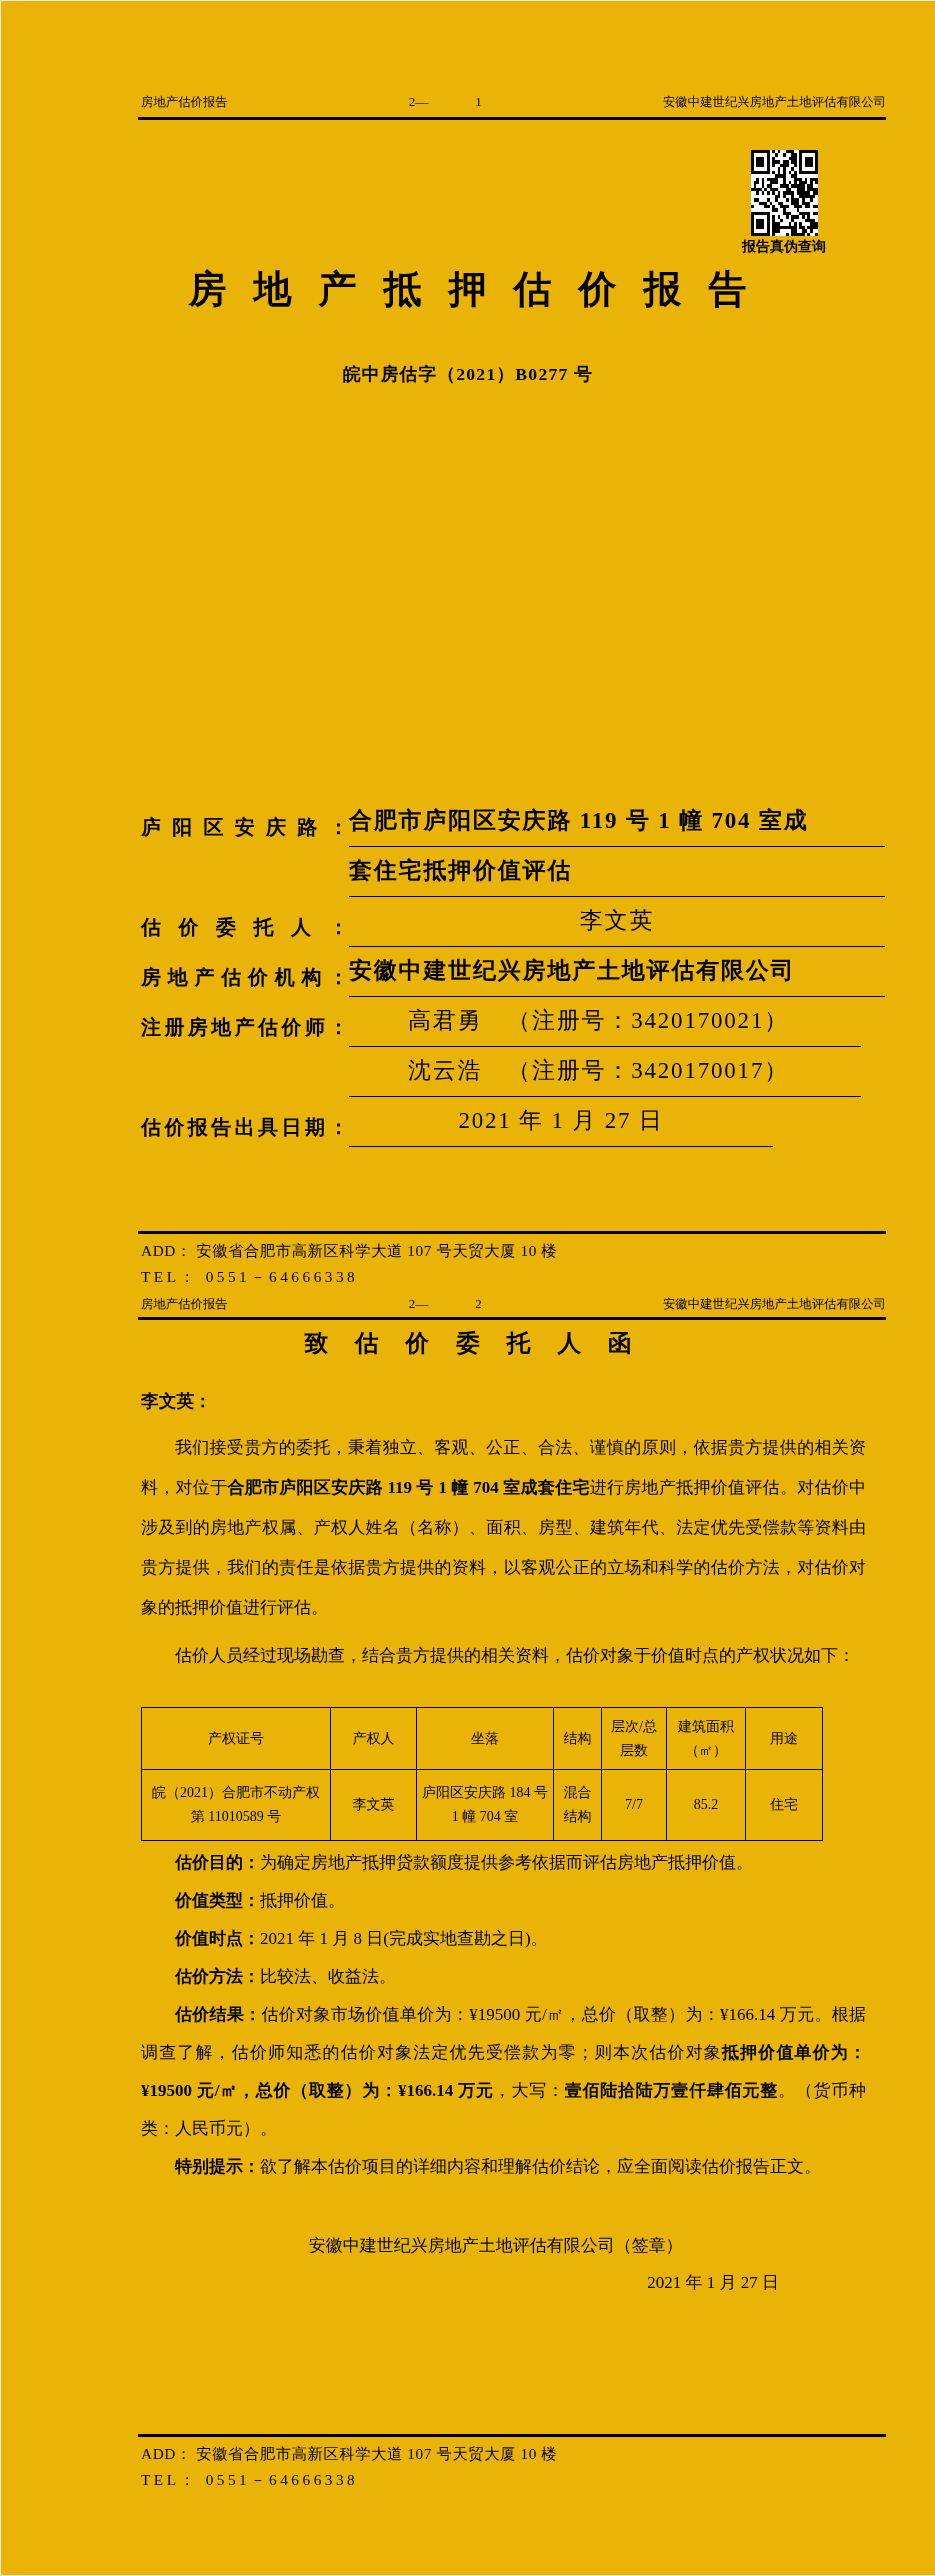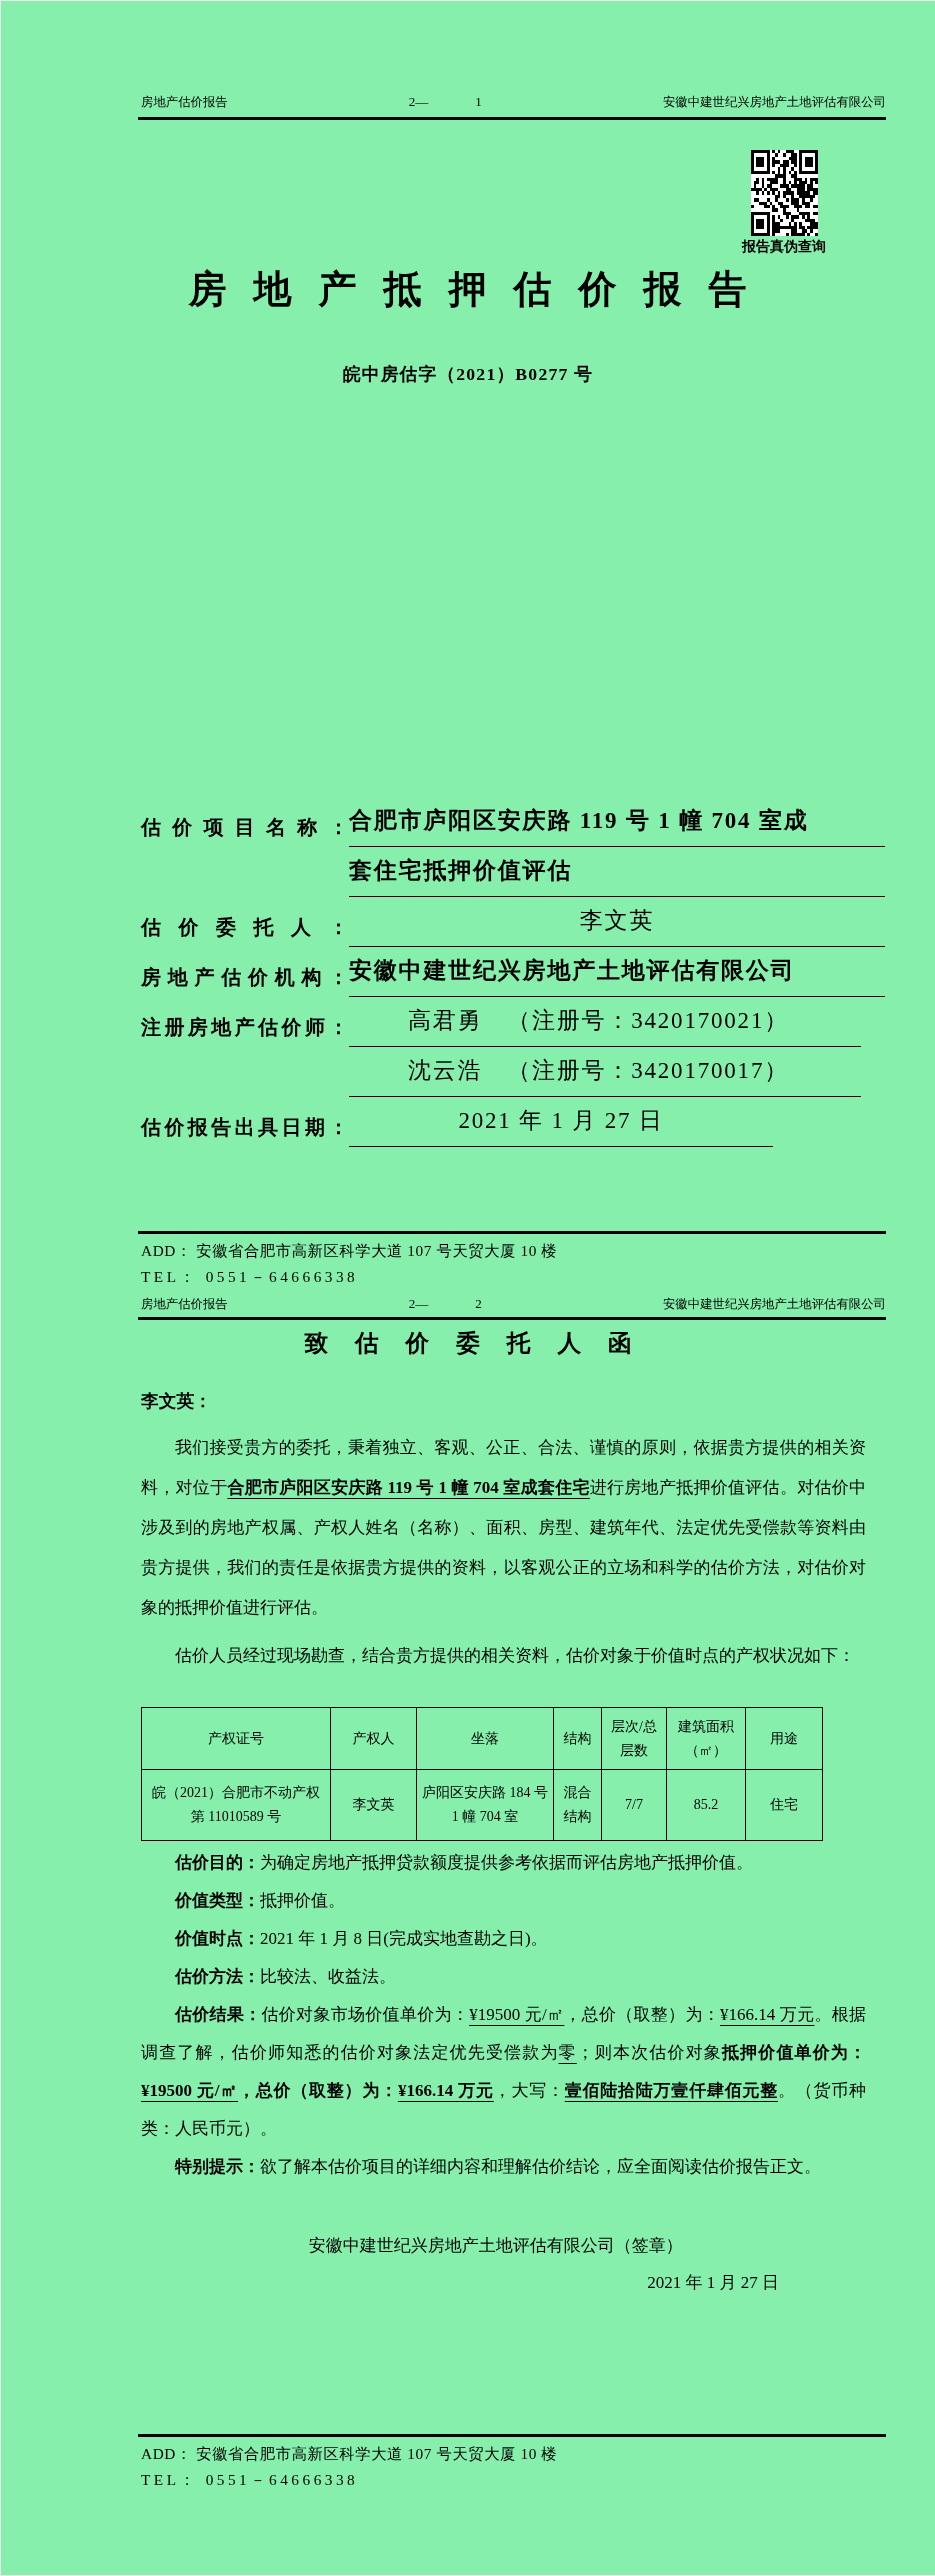--- a/index.html
+++ b/index.html
@@ -1,27 +1,27 @@
 <!DOCTYPE html>
 <html style="font-size:9.4px"><head>
 <meta charset="utf-8">
 <style>
   html,body{margin:0;padding:0;background:#ffffff;}
   .page{
     position:relative;
     width:936px;height:2576px;
-    background:#86efac;color:#000;
+    background:#eab308;color:#000;
     font-family:"Liberation Serif","DejaVu Serif",serif;
     box-sizing:border-box;
     border:1.2px solid #ececec;
     overflow:hidden;
   }
   .abs{position:absolute;}
   .b{font-weight:bold;}
-  .u{text-decoration:underline;text-decoration-thickness:1.2px;text-underline-offset:5.3px;}
+  .u{text-decoration-thickness:1.2px;text-underline-offset:5.3px;}
 
   
   .hdr{left:140px;right:49px;display:flex;justify-content:space-between;align-items:baseline;font-size:12.4px;}
   .hdr .ctr{display:flex;gap:47px;font-size:13px;font-family:"Liberation Serif",serif;}
   .rule{left:137px;right:49px;height:2.9px;background:#000;}
   .ftr-line{left:140px;font-size:15.3px;letter-spacing:0.6px;white-space:pre;}
   .ftr-tel{letter-spacing:3.5px;}
 
   
   .qr{left:750px;top:149px;}
@@ -324,21 +324,21 @@
       <rect x="1" y="19" width="5" height="5" fill="#fff"></rect>
       <rect x="2" y="20" width="3" height="3" fill="#000"></rect>
     </svg>
   <div class="abs qr-caption">报告真伪查询</div>
 
   <div class="abs doc-title">房地产抵押估价报告</div>
   <div class="abs doc-no">皖中房估字（2021）B0277 号</div>
 
   <div class="abs" id="fields">
       <div class="form-row">
-        <span class="form-label">估价项目名称：</span>
+        <span class="form-label">庐阳区安庆路：</span>
         <span class="form-value b">合肥市庐阳区安庆路 119 号 1 幢 704 室成</span>
       </div>
       <div class="form-row">
         <span class="form-label"></span>
         <span class="form-value b">套住宅抵押价值评估</span>
       </div>
       <div class="form-row">
         <span class="form-label">估价委托人：</span>
         <span class="form-value center">李文英</span>
       </div>

